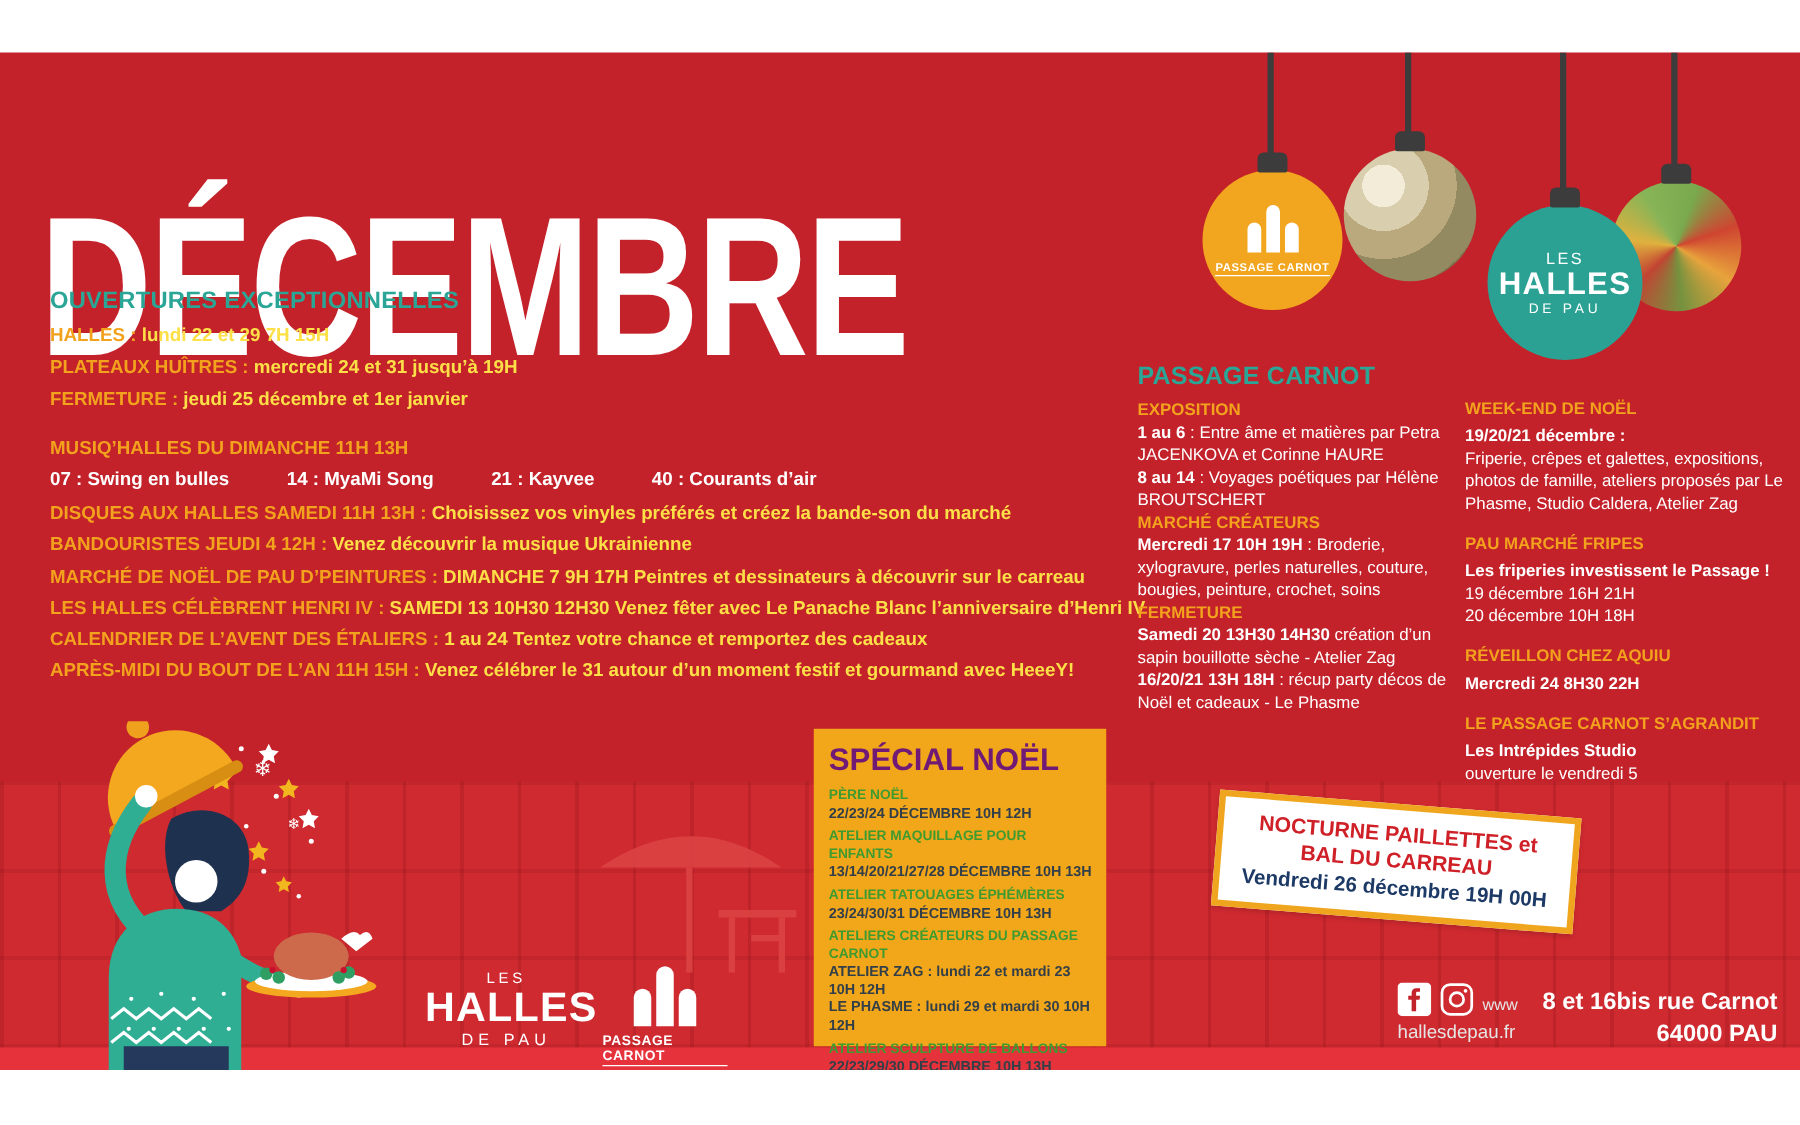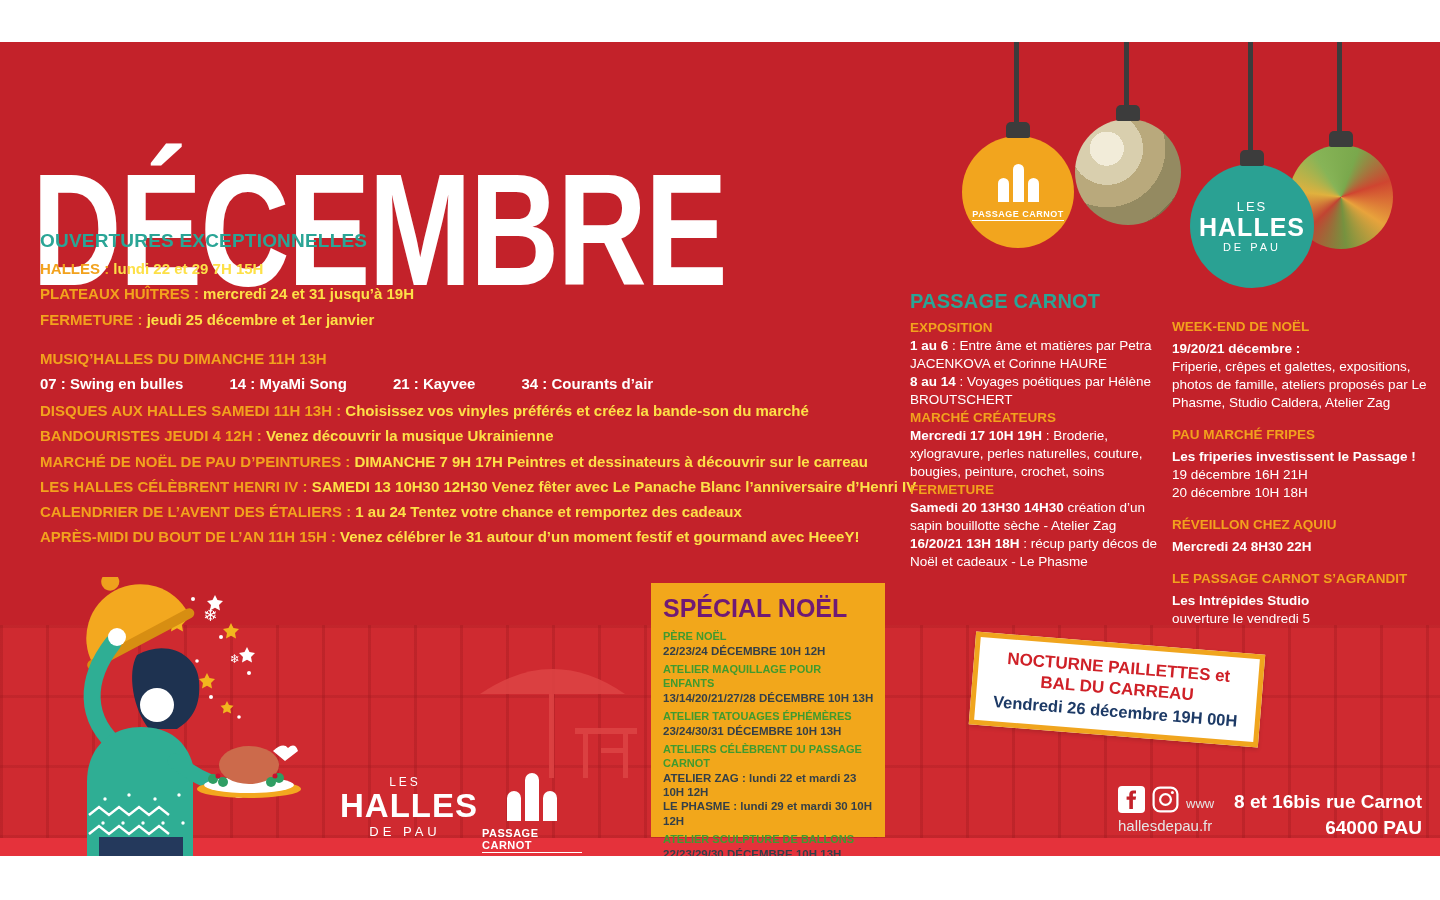--- a/index.html
+++ b/index.html
@@ -206,21 +206,21 @@
     <p class="h-teal">OUVERTURES EXCEPTIONNELLES</p>
     <p class="line"><span class="lab">HALLES  :</span><span class="txt"> lundi 22 et 29 7H 15H</span></p>
     <p class="line"><span class="lab">PLATEAUX HUÎTRES :</span><span class="txt"> mercredi 24 et 31 jusqu’à 19H</span></p>
     <p class="line"><span class="lab">FERMETURE :</span><span class="txt"> jeudi 25 décembre et 1er janvier</span></p>
     <div class="gap"></div>
     <p class="line"><span class="lab">MUSIQ’HALLES DU DIMANCHE 11H 13H</span></p>
     <div class="musiq-row">
       <span>07 : Swing en bulles</span>
       <span>14 : MyaMi Song</span>
       <span>21 : Kayvee</span>
-      <span>34 : Courants d’air</span>
+      <span>40 : Courants d’air</span>
     </div>
     <p class="line"><span class="lab">DISQUES AUX HALLES SAMEDI 11H 13H :</span><span class="txt"> Choisissez vos vinyles préférés et créez la bande-son du marché</span></p>
     <p class="line"><span class="lab">BANDOURISTES JEUDI 4 12H :</span><span class="txt"> Venez découvrir la musique Ukrainienne</span></p>
     <p class="line"><span class="lab">MARCHÉ DE NOËL DE PAU D’PEINTURES :</span><span class="txt"> DIMANCHE 7   9H 17H Peintres et dessinateurs à découvrir sur le carreau</span></p>
     <p class="line"><span class="lab">LES HALLES CÉLÈBRENT HENRI IV  :</span><span class="txt"> SAMEDI 13 10H30 12H30  Venez fêter avec Le Panache Blanc l’anniversaire d’Henri IV</span></p>
     <p class="line"><span class="lab">CALENDRIER DE L’AVENT DES ÉTALIERS  :</span><span class="txt"> 1 au 24   Tentez votre chance et remportez des cadeaux</span></p>
     <p class="line"><span class="lab">APRÈS-MIDI DU BOUT DE L’AN 11H 15H :</span><span class="txt"> Venez célébrer le 31 autour d’un moment festif et gourmand avec HeeeY!</span></p>
   </div>
 
   <div class="pcol">
@@ -272,21 +272,21 @@
     </div>
     <div class="sp-item">
       <div class="ih">ATELIER MAQUILLAGE POUR ENFANTS</div>
       <div class="id">13/14/20/21/27/28 DÉCEMBRE  10H 13H</div>
     </div>
     <div class="sp-item">
       <div class="ih">ATELIER TATOUAGES ÉPHÉMÈRES</div>
       <div class="id">23/24/30/31 DÉCEMBRE  10H 13H</div>
     </div>
     <div class="sp-item">
-      <div class="ih">ATELIERS CÉLÈBRENT DU PASSAGE CARNOT</div>
+      <div class="ih">ATELIERS CRÉATEURS DU PASSAGE CARNOT</div>
       <div class="id">ATELIER ZAG : lundi 22 et mardi 23 10H 12H</div>
       <div class="id">LE PHASME : lundi 29 et mardi 30 10H 12H</div>
     </div>
     <div class="sp-item">
       <div class="ih">ATELIER SCULPTURE DE BALLONS</div>
       <div class="id">22/23/29/30 DÉCEMBRE  10H 13H</div>
     </div>
 
   </div>
 

